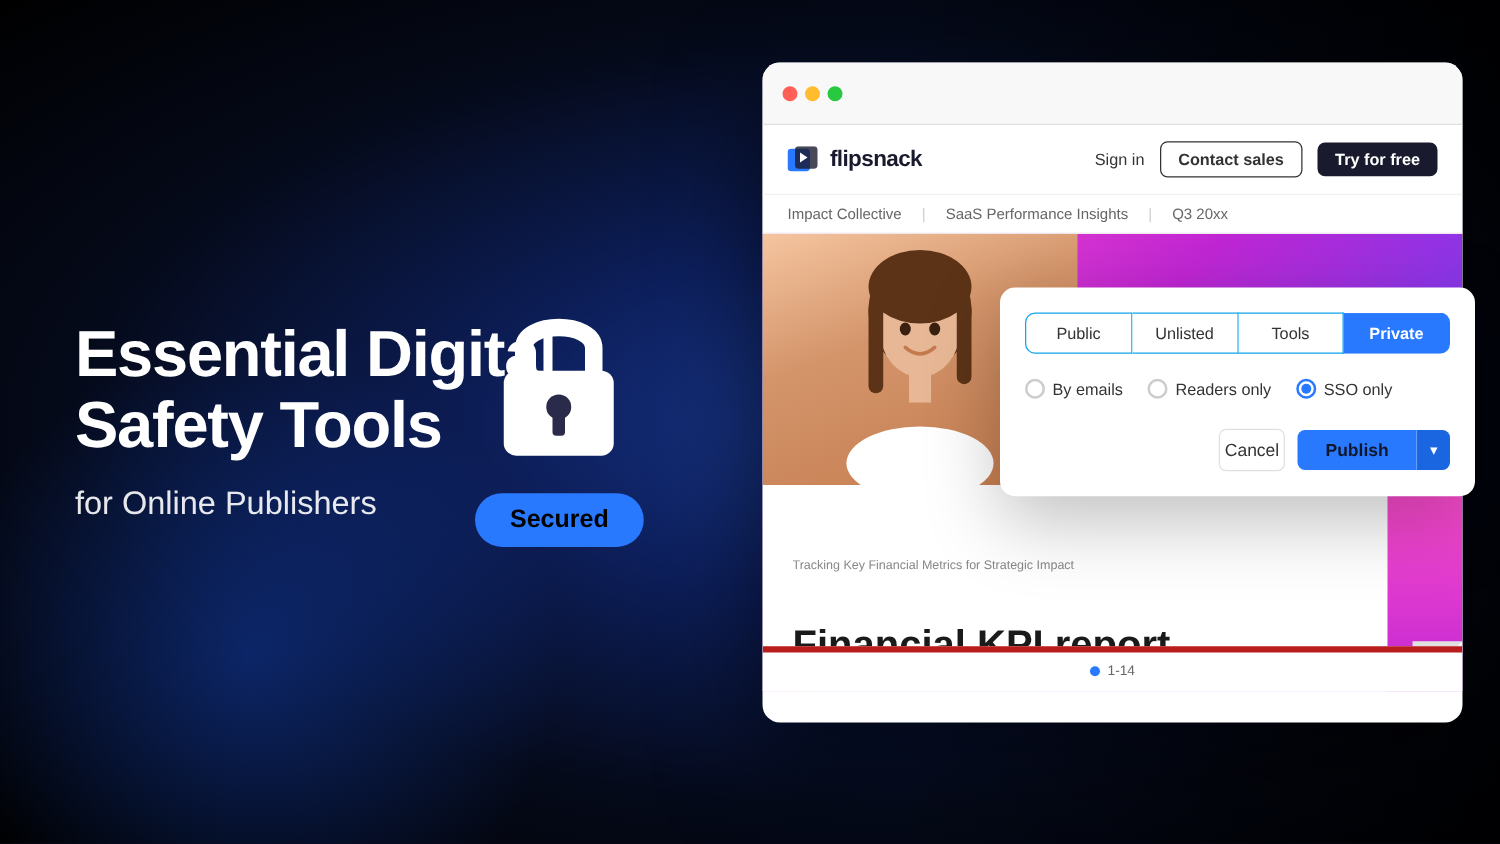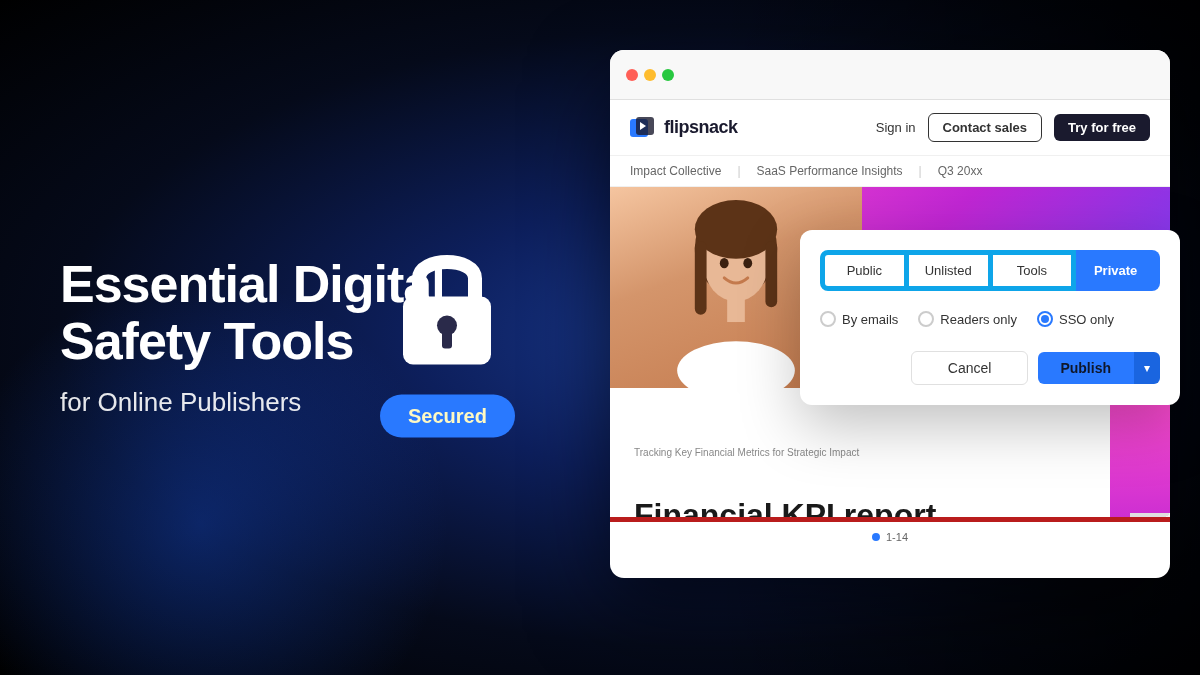--- a/index.html
+++ b/index.html
@@ -79,21 +79,21 @@
     }
 
     .lock-svg {
       width: 120px;
       height: 140px;
     }
 
     .secured-badge {
       margin-top: 16px;
       background: #2979ff;
-      color: #fef9c3;
+      color: #000000;
       font-size: 20px;
       font-weight: 700;
       padding: 10px 28px;
       border-radius: 30px;
     }
 
     
     .browser-mockup {
       position: absolute;
       right: 30px;
@@ -354,21 +354,21 @@
       gap: 0;
       margin-bottom: 16px;
     }
 
     .vis-tab {
       flex: 1;
       padding: 8px 10px;
       text-align: center;
       font-size: 13px;
       font-weight: 500;
-      border: 5px solid #0ea5e9;
+      border: 1px solid #0ea5e9;
       cursor: pointer;
       background: #fff;
       color: #333;
     }
 
     .vis-tab:first-child { border-radius: 8px 0 0 8px; }
     .vis-tab:last-child { border-radius: 0 8px 8px 0; border-left: none; }
     .vis-tab:not(:first-child):not(:last-child) { border-left: none; }
 
     .vis-tab.active {
@@ -417,21 +417,21 @@
     }
 
     .dialog-actions {
       display: flex;
       justify-content: flex-end;
       gap: 10px;
       align-items: center;
     }
 
     .btn-cancel {
-      padding: 8px 36px;
+      padding: 8px 4px;
       border: 1px solid #e0e0e0;
       border-radius: 6px;
       background: #fff;
       color: #333;
       font-size: 14px;
       font-weight: 500;
       cursor: pointer;
     }
 
     .btn-publish-group {

